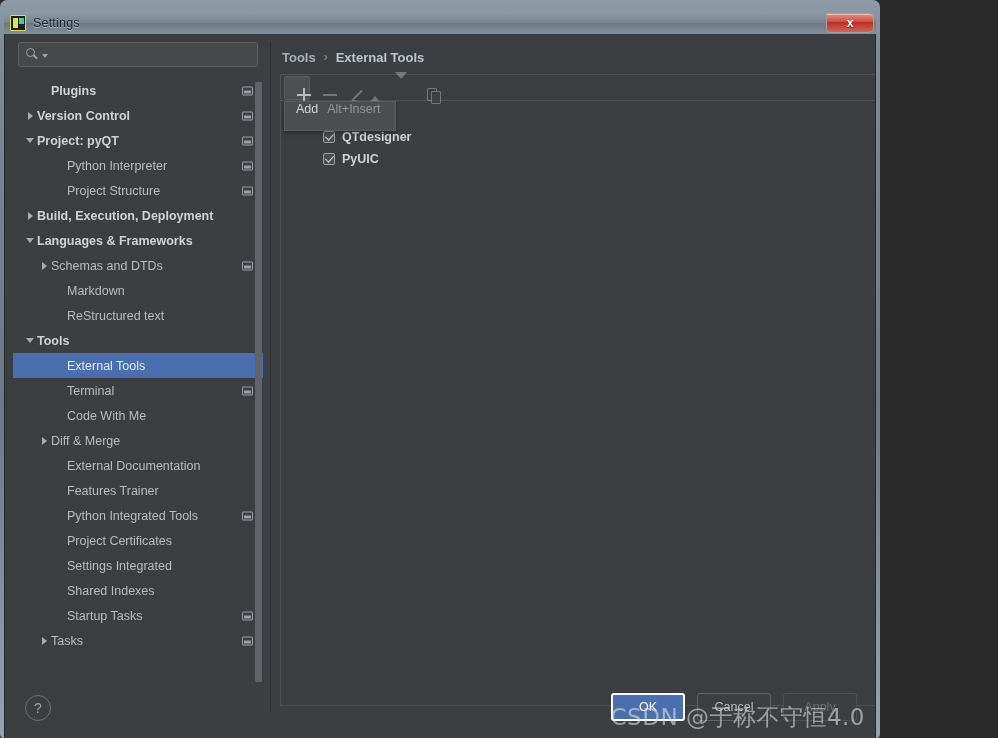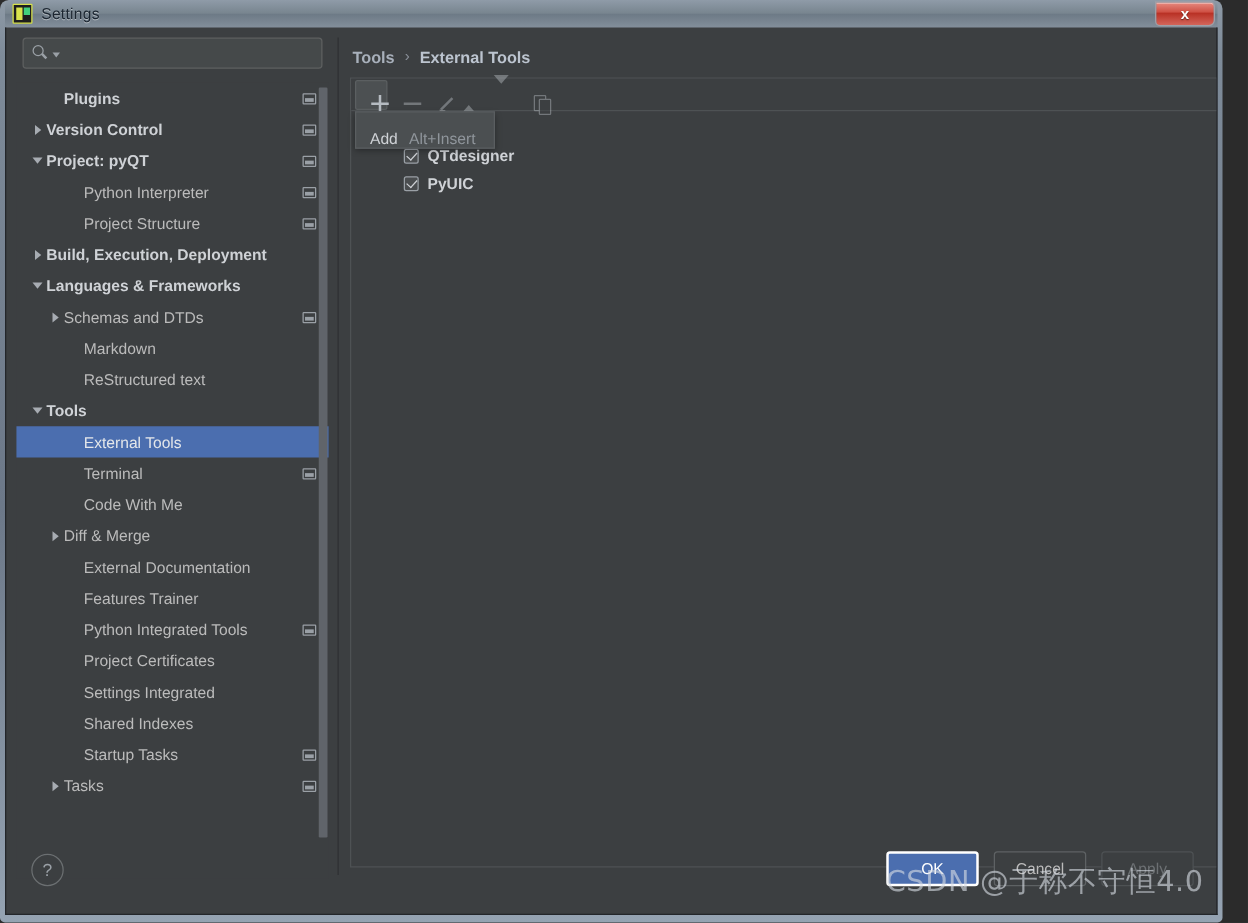--- a/index.html
+++ b/index.html
@@ -5,23 +5,23 @@
   * { box-sizing: border-box; margin: 0; padding: 0; }
   html, body {
     width: 998px; height: 738px;
     background: #2b2b2b;
     font-family: "Liberation Sans", sans-serif;
     overflow: hidden;
   }
 
   
   #window-frame {
-    position: absolute; left: 0; top: 0; width: 978px; height: 738px;
+    position: absolute; left: 0; top: 0; width: 880px; height: 738px;
     background: linear-gradient(180deg,#8e9aa6 0%, #7e8b99 6%, #6c7888 55%, #95a3b2 100%);
-    padding: 0 4px 6px 4px;
+    padding: 12px 4px 6px 4px;
     border-radius: 7px 7px 4px 4px;
   }
   #titlebar {
     position: relative;
     height: 22px;
     display: flex; align-items: center;
     padding-left: 6px;
     background: linear-gradient(180deg,#8f9ba8 0%, #78858f 48%, #6d7a86 52%, #838f9b 100%);
     border-radius: 5px 5px 0 0;
   }
@@ -262,21 +262,21 @@
     width:4px; height:7px;
     border: solid #cfd2d6; border-width: 0 1.6px 1.6px 0;
     transform: rotate(42deg);
   }
 
   #tooltip {
     position: absolute; left: 0px; top: 26px;
     min-width: 112px; height: 30px;
     background: #4b4f51;
     border: 1px solid #5a5e60;
-    display: flex; align-items: flex-end;
+    display: flex; align-items: flex-start;
     padding: 0 11px;
     box-shadow: 0 2px 5px rgba(0,0,0,.35);
     z-index: 20;
   }
   #tooltip .tt-title { color: #cfd2d6; font-size: 12.5px; }
   #tooltip .tt-shortcut { color: #8f959b; font-size: 12.5px; margin-left: 9px; }
 
   
   #footer {
     position: absolute; left: 0; bottom: 0;

